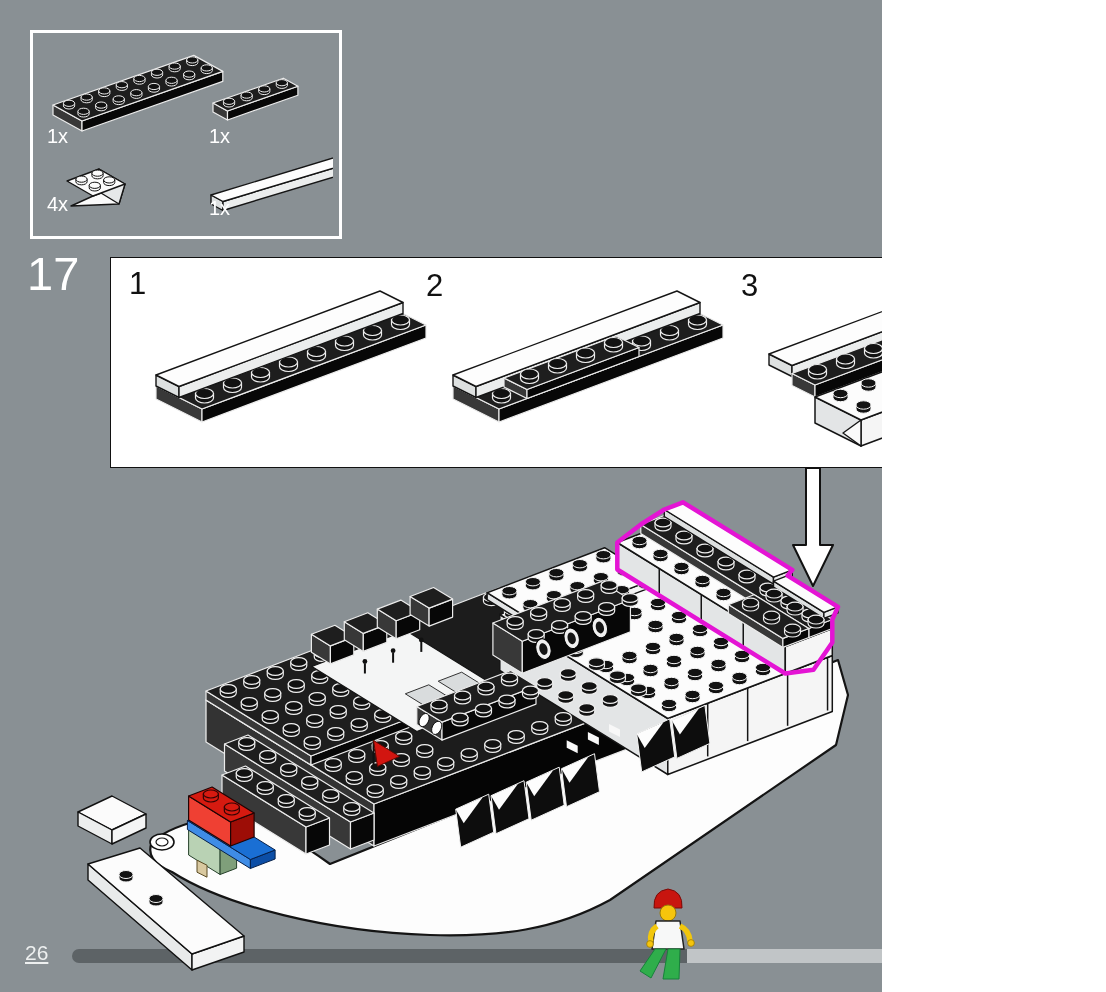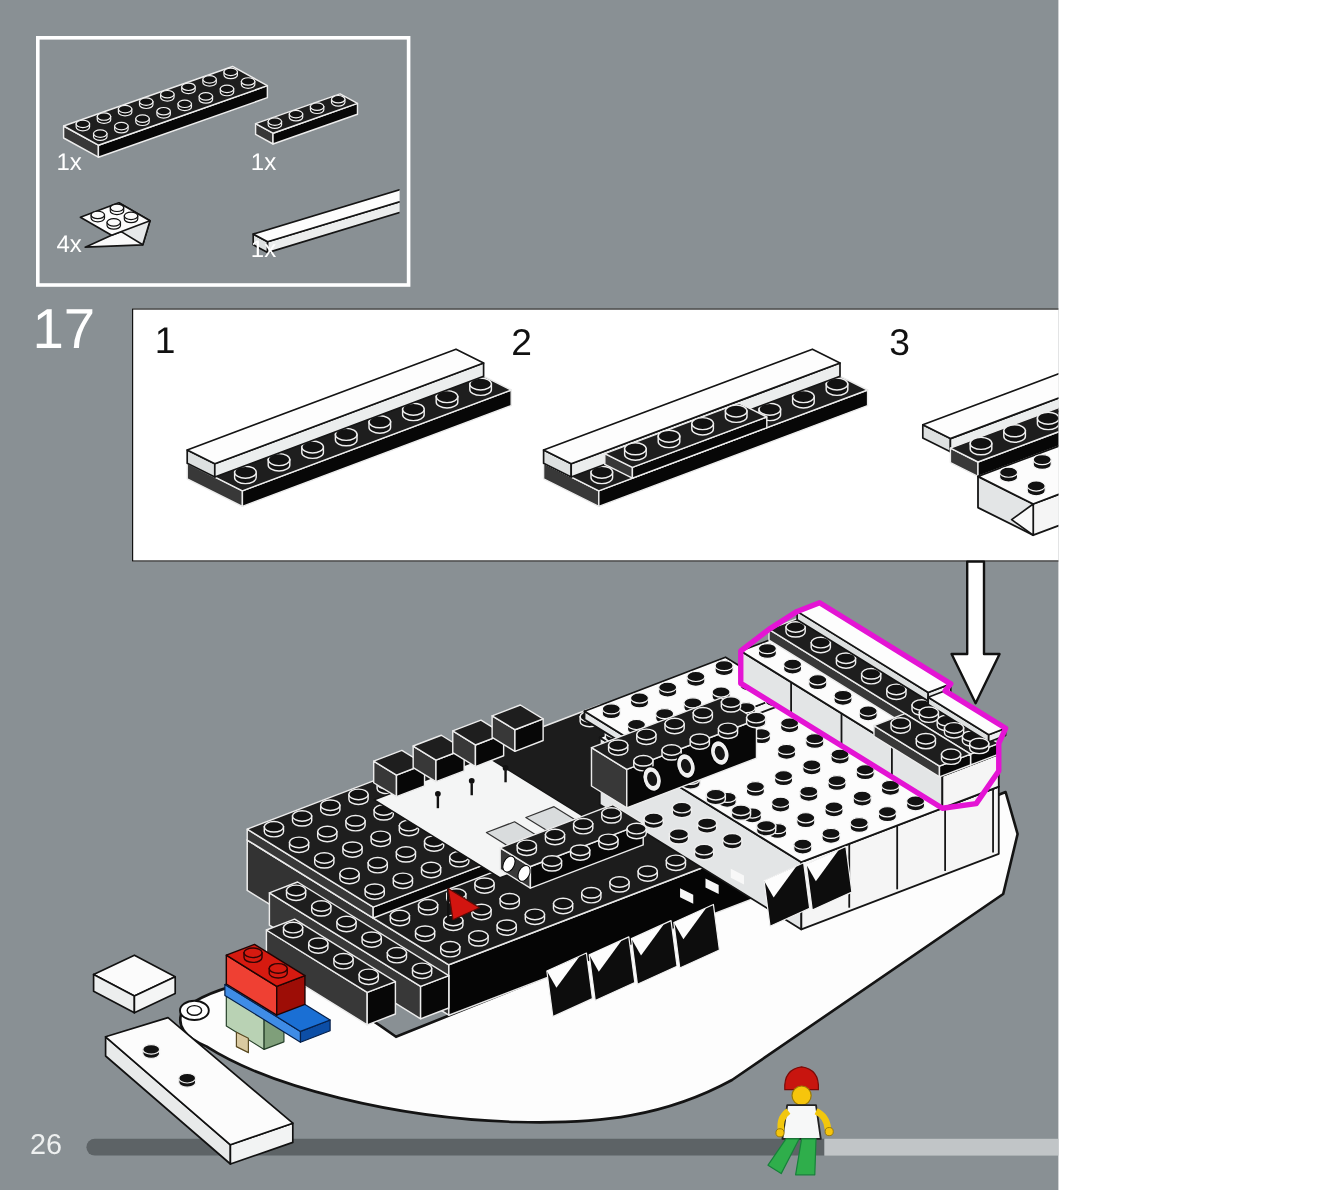--- a/index.html
+++ b/index.html
@@ -5,21 +5,21 @@
   html,body{margin:0;padding:0;}
   .page{position:relative;width:882px;height:992px;background:#899094;overflow:hidden;font-family:"Liberation Sans",sans-serif;}
   .parts-box{position:absolute;left:30px;top:30px;width:306px;height:203px;border:3px solid #fff;}
   .pcount{position:absolute;color:#fff;font-size:20px;font-weight:500;}
   .step-num{position:absolute;left:27px;top:246px;color:#fff;font-size:47px;font-weight:400;}
   .steps-panel{position:absolute;left:110px;top:257px;width:928px;height:209px;background:#fff;border:1.5px solid #111;}
   .sub-num{position:absolute;color:#111;font-size:31px;font-weight:500;}
   .bar{position:absolute;top:949px;height:14px;}
   .bar.done{left:72px;width:615px;background:#5d6366;border-radius:7px 0 0 7px;}
   .bar.todo{left:687px;width:419px;background:#c1c5c7;}
-  .page-num{position:absolute;left:25px;top:941px;color:#eef0f0;font-size:24px;}
+  .page-num{position:absolute;left:25px;top:941px;color:#eef0f0;font-size:21px;text-decoration:underline;}
   svg{position:absolute;}
 </style>
 </head>
 <body>
 
 <div class="page">
   <div class="parts-box">
     <svg id="parts-svg" width="300" height="197">
         <g>
           <polygon points="20.0,72.0 49.0,88.0 49.0,98.0 20.0,82.0" fill="#383838" stroke="#ececec" stroke-width="1.2" stroke-linejoin="round"></polygon>

